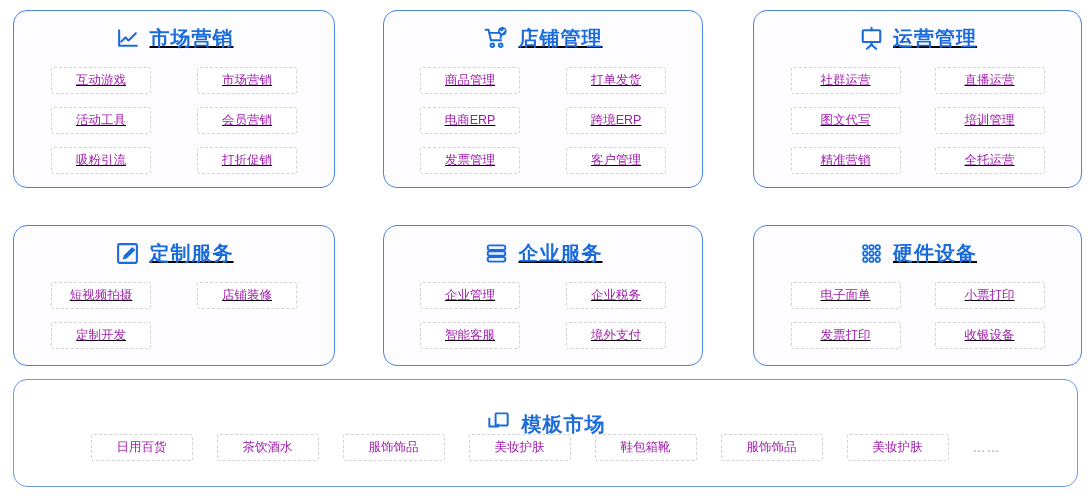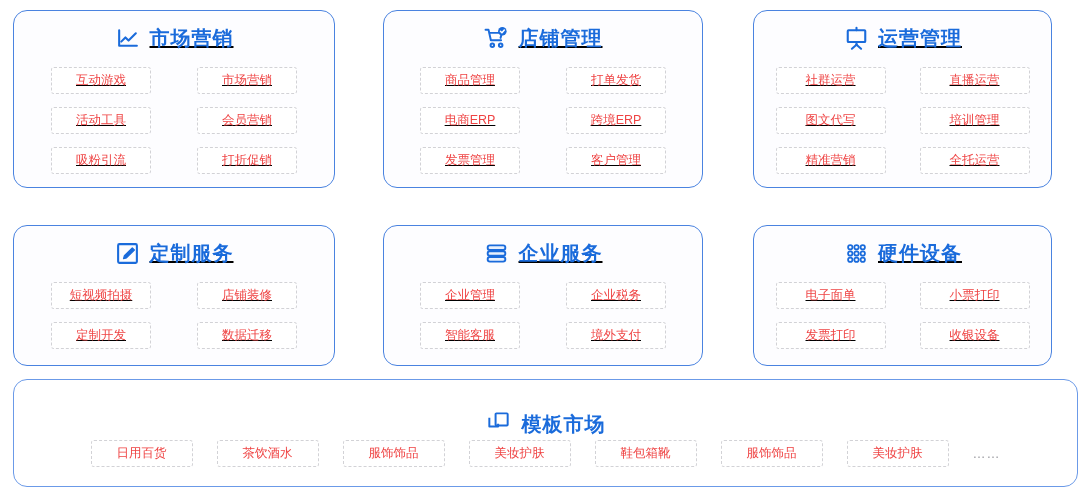--- a/index.html
+++ b/index.html
@@ -28,21 +28,21 @@
     border: 1.4px solid #4a83e0;
     border-radius: 14px;
     background: #fdfdff;
     text-decoration: underline;
   }
   .card-r1 { top: 10px; height: 178px; }
   .card-r2 { top: 213px; height: 141px; margin-top: 12px; }
 
   .col-1 { left: 13px;  width: 322px; }
   .col-2 { left: 383px; width: 320px; }
-  .col-3 { left: 753px; width: 299px; }
+  .col-3 { left: 753px; width: 329px; }
 
   .banner {
     position: absolute;
     left: 13px;
     top: 379px;
     width: 1065px;
     height: 108px;
     box-sizing: border-box;
     border: 1.4px solid #6b9ae8;
     border-radius: 14px;
@@ -90,21 +90,21 @@
     column-gap: 34px;
   }
   .pill {
     box-sizing: border-box;
     height: 27px;
     line-height: 25px;
     text-align: center;
     border: 1px dashed #d2d2d6;
     border-radius: 3px;
     font-size: 12.5px;
-    color: #ef4444;
+    color: #a21caf;
     background: #fff;
     white-space: nowrap;
     overflow: hidden;
   }
 
   
   .banner-head {
     display: flex;
     align-items: flex-end;
     justify-content: center;
@@ -117,21 +117,20 @@
     font-weight: bold;
     color: #1a6bdb;
     letter-spacing: 1px;
     line-height: 1;
   }
   .banner-tags {
     display: flex;
     align-items: center;
     justify-content: center;
     gap: 24px;
-    margin-top: 6px;
     padding: 0 28px;
   }
   .banner-tags .pill {
     width: 102px;
     flex: 0 0 auto;
   }
   .ellipsis {
     font-size: 13px;
     color: #9a9aa0;
     letter-spacing: 1px;
@@ -217,21 +216,20 @@
           <rect x="3" y="3" width="18" height="18" rx="1.2"></rect>
           <path d="M16.6 6.6 L9 14.2 L8.2 17 L11 16.2 L18.6 8.6 Z" fill="#1a6bdb" stroke="#1a6bdb" stroke-width="1.2"></path>
         </svg>
       </span>
       <span class="card-title">定制服务</span>
     </div>
     <div class="pill-grid">
       <div class="pill">短视频拍摄</div>
       <div class="pill">店铺装修</div>
       <div class="pill">定制开发</div>
-      <div class="pill">数据迁移</div>
     </div>
   </div>
 
   <div class="card card-r2 col-2">
     <div class="card-head">
       <span class="icon">
         <svg width="25" height="25" viewBox="0 0 24 24" fill="none" stroke="#1a6bdb" stroke-width="1.8">
           <rect x="3.5" y="4.2" width="17" height="4.4" rx="2.2" fill="#e8f0fd"></rect>
           <rect x="3.5" y="9.8" width="17" height="4.4" rx="2.2" fill="#e8f0fd"></rect>
           <rect x="3.5" y="15.4" width="17" height="4.4" rx="2.2" fill="#e8f0fd"></rect>

